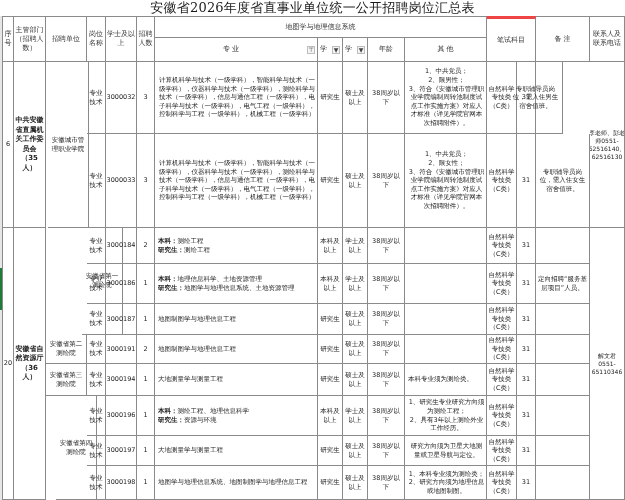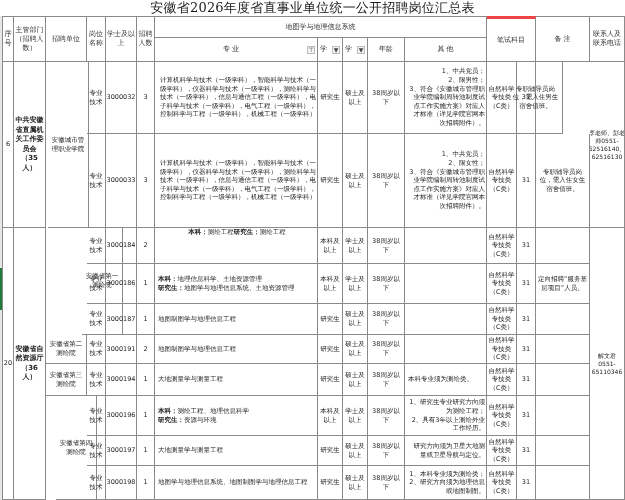--- a/index.html
+++ b/index.html
@@ -14,21 +14,21 @@
     font-size:13px; line-height:16px; color:#1a1a1a; letter-spacing:0.2px;
   }
   .grid { position:absolute; left:0; top:16px; width:625px; height:484px; }
   .cell {
     position:absolute; box-sizing:border-box;
     border-right:1px solid #8a8a8a; border-bottom:1px solid #8a8a8a;
     display:flex; align-items:center; justify-content:center;
     text-align:center; font-size:6.5px; line-height:8.6px; overflow:hidden;
     padding:0 1px; color:#222;
   }
-  .cell.left { justify-content:flex-start; text-align:right; padding-left:3px; }
+  .cell.left { justify-content:flex-start; text-align:center; padding-left:3px; }
   .cell.bold { font-weight:bold; }
   .hdr { font-size:7px; line-height:9px; color:#333; }
   .gutter { position:absolute; left:0; top:16px; width:2px; height:484px; background:#e6e6e6; }
   .green-mark { position:absolute; left:0; top:268px; width:2px; height:42px; background:#1f7a3a; }
   .filter-btn {
     display:inline-flex; align-items:center; justify-content:center;
     width:8px; height:8px; font-size:6px; color:#444; margin-left:2px;
     border:1px solid #bdbdbd; background:#f4f4f4; box-sizing:border-box;
   }
   .hdr-filter { justify-content:space-between; padding:0 2px; }
@@ -105,21 +105,21 @@
 
   <div class="cell" style="left:2px;top:212px;width:12px;height:272px;border-left:1px solid #8a8a8a;">20</div>
   <div class="cell bold" style="left:14px;top:212px;width:32px;height:272px;font-size:7px;line-height:9.5px;">安徽省自然资源厅（36人）</div>
   <div class="cell" style="left:590px;top:212px;width:35px;height:272px;font-size:6px;line-height:8px;">解文君0551-65110346</div>
 
   <div class="cell" style="left:46px;top:212px;width:41px;height:107px;margin-left:36px;">安徽省第一测绘院</div>
 
   <div class="cell" style="left:87px;top:212px;width:19px;height:36px;">专业技术</div>
   <div class="cell" style="left:106px;top:212px;width:31px;height:36px;">3000184</div>
   <div class="cell" style="left:137px;top:212px;width:18px;height:36px;">2</div>
-  <div class="cell left" style="left:155px;top:212px;width:163px;height:36px;flex-direction:row;align-items:flex-start;justify-content:center;">
+  <div class="cell left" style="left:155px;top:212px;width:163px;height:36px;flex-direction:column;align-items:flex-start;justify-content:center;">
     <span class="multi"><span class="b">本科：</span><span>测绘工程</span></span>
     <span class="multi"><span class="b">研究生：</span><span>测绘工程</span></span>
   </div>
   <div class="cell" style="left:318px;top:212px;width:25px;height:36px;">本科及以上</div>
   <div class="cell" style="left:343px;top:212px;width:25px;height:36px;">学士及以上</div>
   <div class="cell" style="left:368px;top:212px;width:37px;height:36px;">38周岁以下</div>
   <div class="cell left" style="left:405px;top:212px;width:82px;height:36px;"></div>
   <div class="cell" style="left:487px;top:212px;width:30px;height:36px;">自然科学专技类（C类）</div>
   <div class="cell" style="left:517px;top:212px;width:19px;height:36px;">31</div>
   <div class="cell" style="left:536px;top:212px;width:54px;height:36px;"></div>

